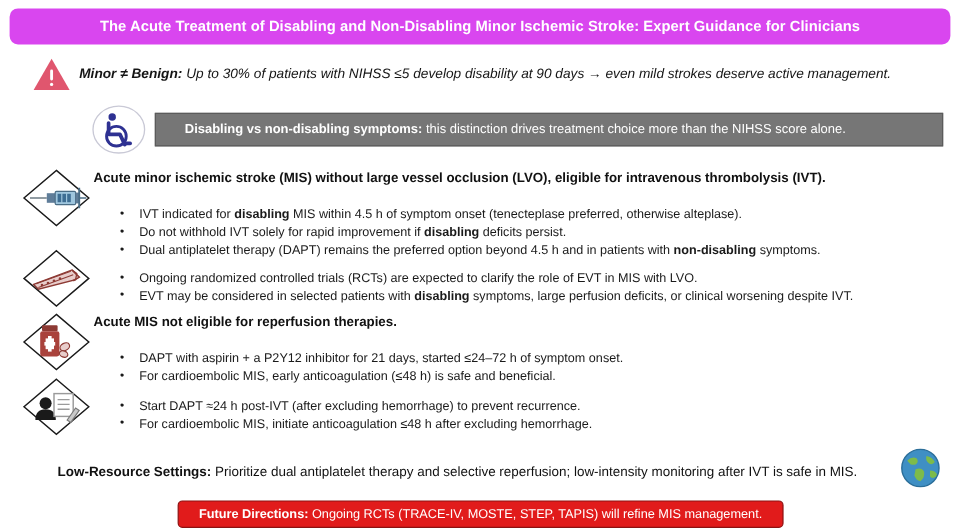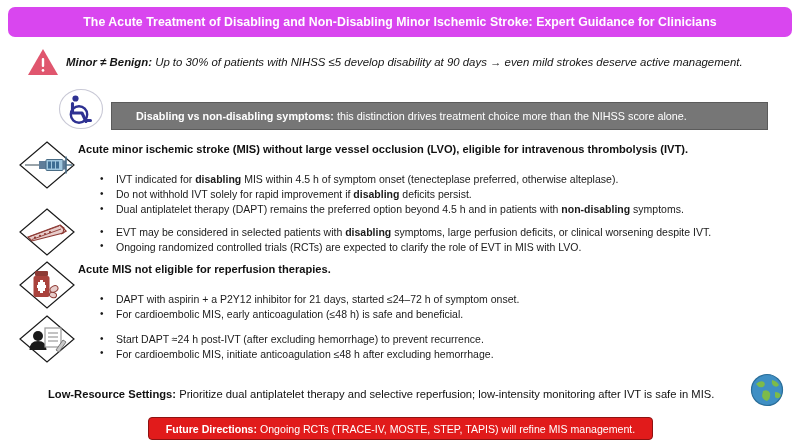--- a/index.html
+++ b/index.html
@@ -63,26 +63,26 @@
   }
   .alert-text b {
     font-weight: bold;
     font-style: italic;
     margin-top: 44px;
   }
 
   
   .gray-row {
     position: absolute;
-    left: 58px;
+    left: 76px;
     top: 86px;
     width: 710px;
     height: 44px;
     display: flex;
-    align-items: flex-end;
+    align-items: center;
   }
   .wheel-icon {
     width: 46px;
     height: 42px;
     flex: 0 0 46px;
     margin-right: 7px;
   }
   .gray-banner {
     flex: 1 1 auto;
     height: 28px;
@@ -269,22 +269,22 @@
       <path d="M16 34.5 L45 24" stroke="#8d3a34" stroke-width="0.9"></path>
       <circle cx="19" cy="32.5" r="1.1" fill="#8d3a34"></circle>
       <circle cx="24" cy="30.8" r="1.1" fill="#8d3a34"></circle>
       <circle cx="29" cy="29" r="1.1" fill="#8d3a34"></circle>
       <circle cx="34" cy="27.2" r="1.1" fill="#8d3a34"></circle>
       <path d="M44 20 L50 26 L45 29" fill="none" stroke="#8d3a34" stroke-width="1.4"></path>
     </svg>
   </span>
   <div class="sec-body">
     <ul class="bullets">
+      <li class="bullet"><span>Ongoing randomized controlled trials (RCTs) are expected to clarify the role of EVT in MIS with LVO.</span></li>
       <li class="bullet"><span>EVT may be considered in selected patients with </span><b>disabling</b><span> symptoms, large perfusion deficits, or clinical worsening despite IVT.</span></li>
-      <li class="bullet"><span>Ongoing randomized controlled trials (RCTs) are expected to clarify the role of EVT in MIS with LVO.</span></li>
     </ul>
   </div>
 </div>
 
 <div class="section" id="section-2">
   <span class="sec-icon">
     <svg viewBox="0 0 62 54" width="62" height="54">
       <path d="M31 4 L58 27 L31 50 L4 27 Z" fill="none" stroke="#1a1a1a" stroke-width="1.2"></path>
       <rect x="19" y="13" width="13" height="5" rx="1" fill="#8d3a34"></rect>
       <rect x="17.5" y="18" width="16" height="21" rx="2" fill="#a9423c"></rect>

